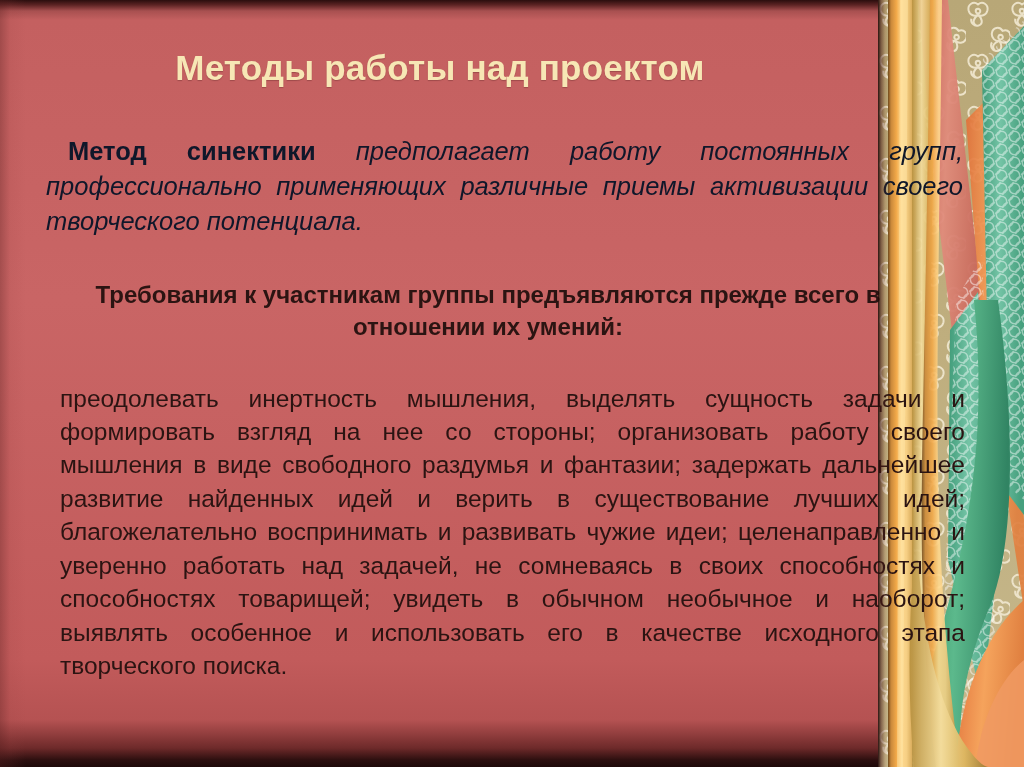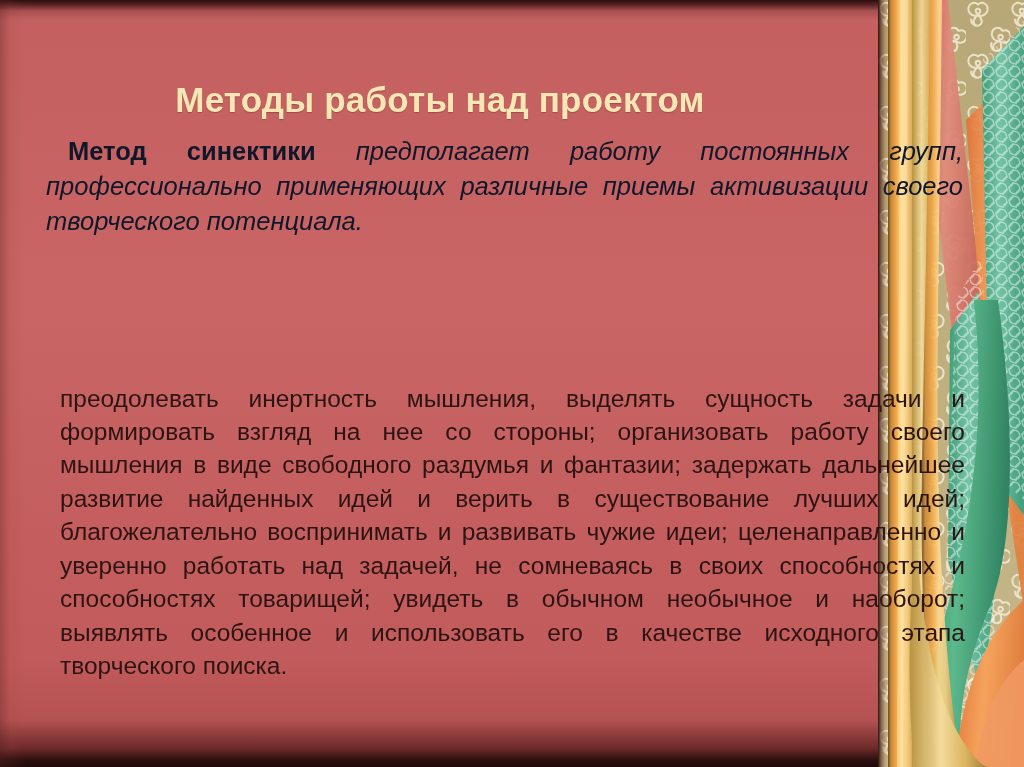--- a/index.html
+++ b/index.html
@@ -84,21 +84,20 @@
     top: 50px;
     left: 0;
     width: 880px;
     text-align: center;
     font-size: 35px;
     font-weight: bold;
     color: #f7e7b5;
     letter-spacing: 0.2px;
     line-height: 1.05;
     text-shadow: 0 1px 1px rgba(90,35,35,0.35);
-    margin-top: 32px;
   }
 
   .para-synectics {
     position: absolute;
     top: 108px;
     left: 46px;
     width: 917px;
     font-size: 25.5px;
     line-height: 1.38;
     color: #0f172a;
@@ -255,19 +254,20 @@
   </div>
 
   <div class="content">
 
     <div class="slide-title">Методы работы над проектом</div>
 
     <p class="para-synectics">
       <span class="lead">Метод синектики</span><span> предполагает работу постоянных групп, профессионально применяющих различные приемы активизации своего творческого потенциала.</span>
     </p>
 
+    <div class="req-heading">Требования к участникам группы предъявляются прежде всего в отношении их умений:</div>
 
     <p class="skills-body">
       <span>преодолевать инертность мышления, выделять сущность задачи и формировать взгляд на нее со стороны; организовать работу своего мышления в виде свободного раздумья и фантазии; задержать дальнейшее развитие найденных идей и верить в существование лучших идей; благожелательно воспринимать и развивать чужие идеи; целенаправленно и уверенно работать над задачей, не сомневаясь в своих способностях и способностях товарищей; увидеть в обычном необычное и наоборот; выявлять особенное и использовать его в качестве исходного этапа творческого поиска.</span>
     </p>
 
   </div>
 </div>
 
 </body></html>

